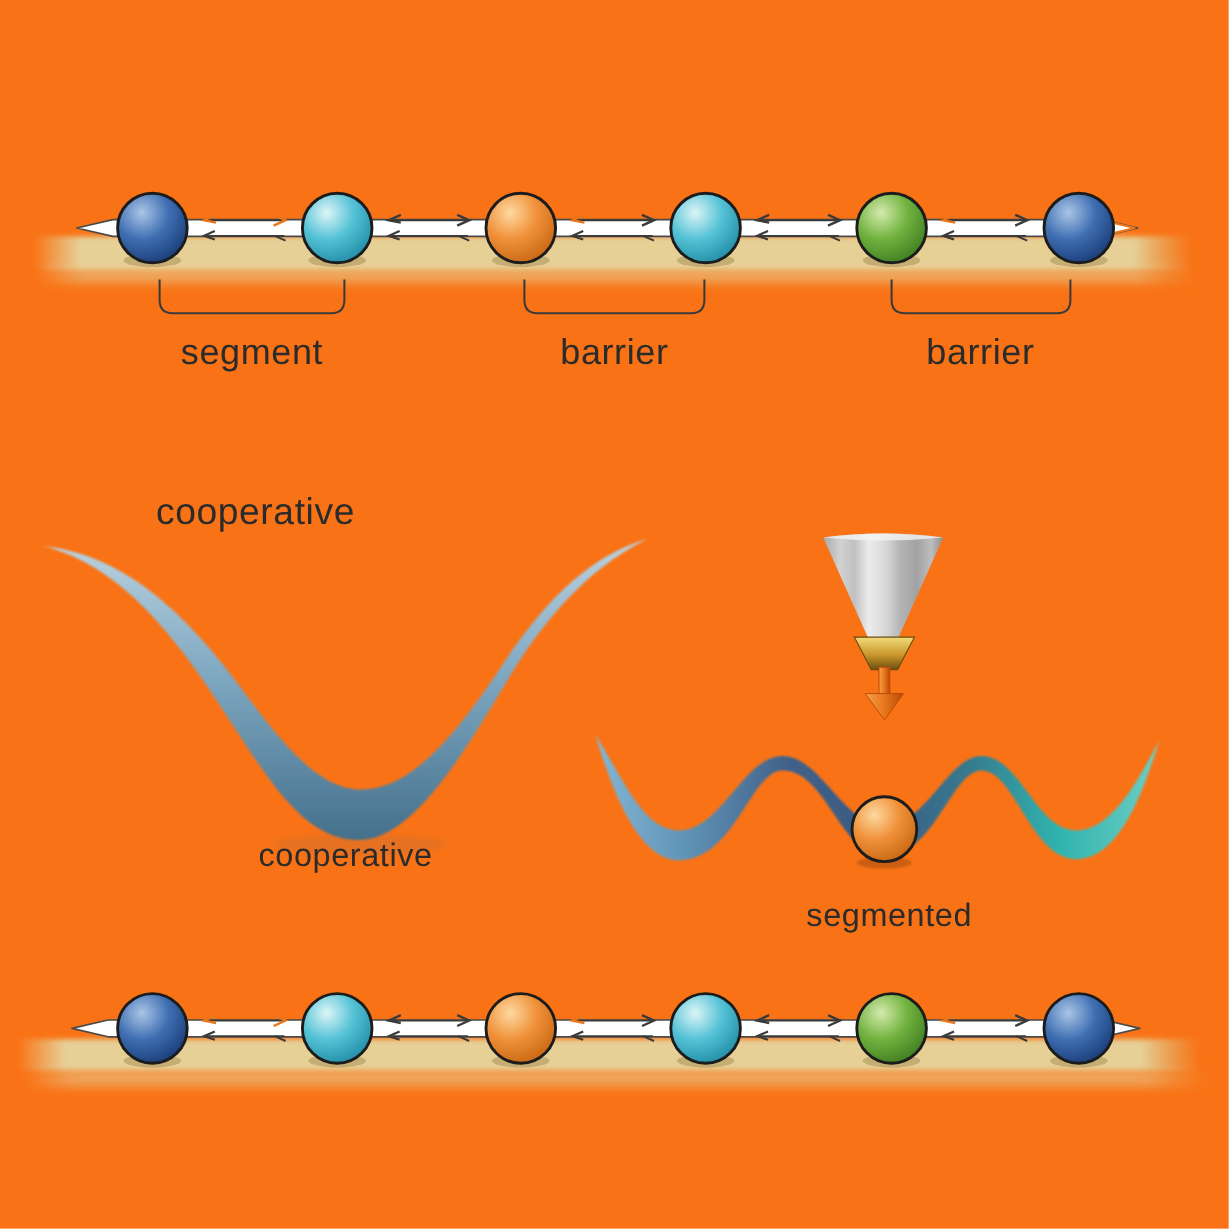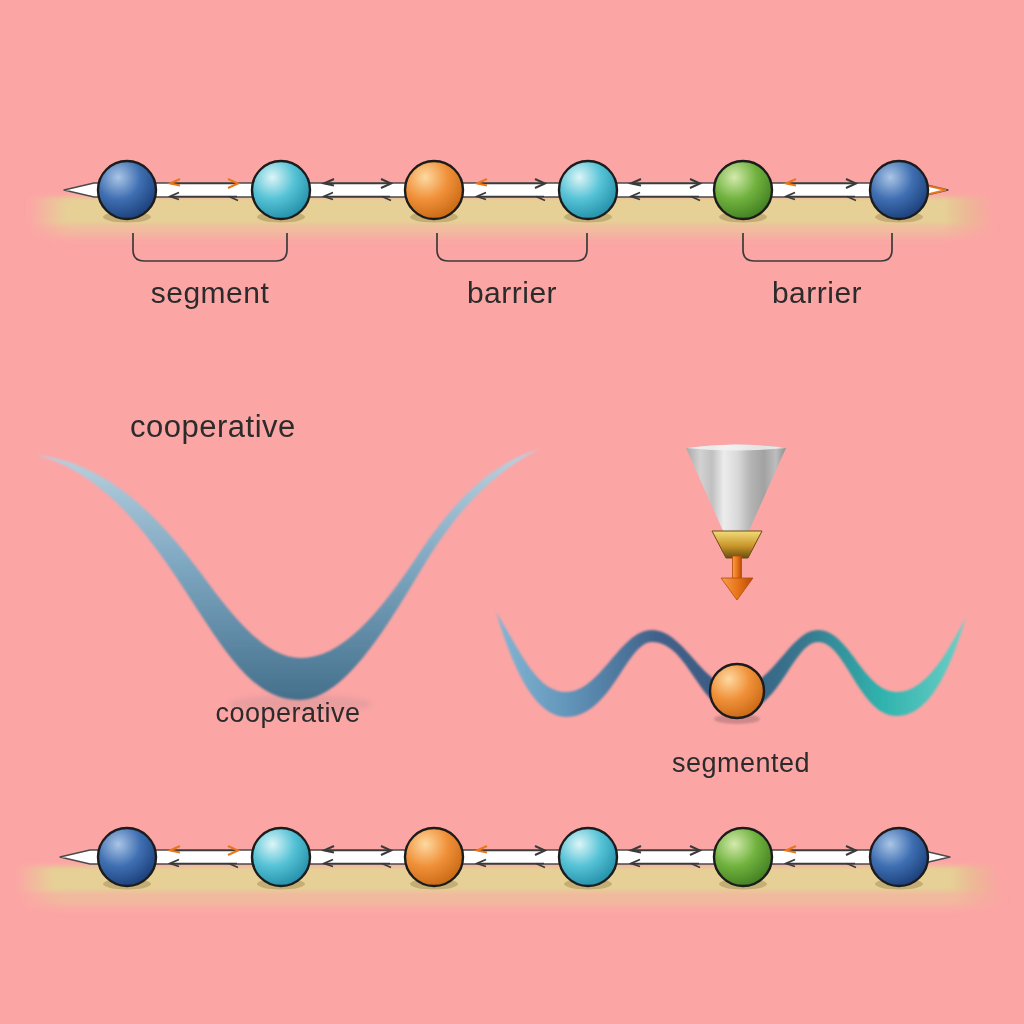--- a/index.html
+++ b/index.html
@@ -1,19 +1,19 @@
 <!DOCTYPE html>
 <html><head>
 <meta charset="utf-8">
 <style>
   html,body{margin:0;padding:0;background:#ffffff;}
   .figure{
     position:relative;
     width:1024px;height:1024px;
-    background:#fca5a5;
+    background:#f97316;
     font-family:"Liberation Sans", sans-serif;
     overflow:hidden;
   }
   svg{display:block;}
   text{
     fill:#2b2b2b;
     font-family:"Liberation Sans", sans-serif;
     letter-spacing:0.5px;
   }
   .bracket{fill:none;stroke:#3a3a3a;stroke-width:1.7;}

